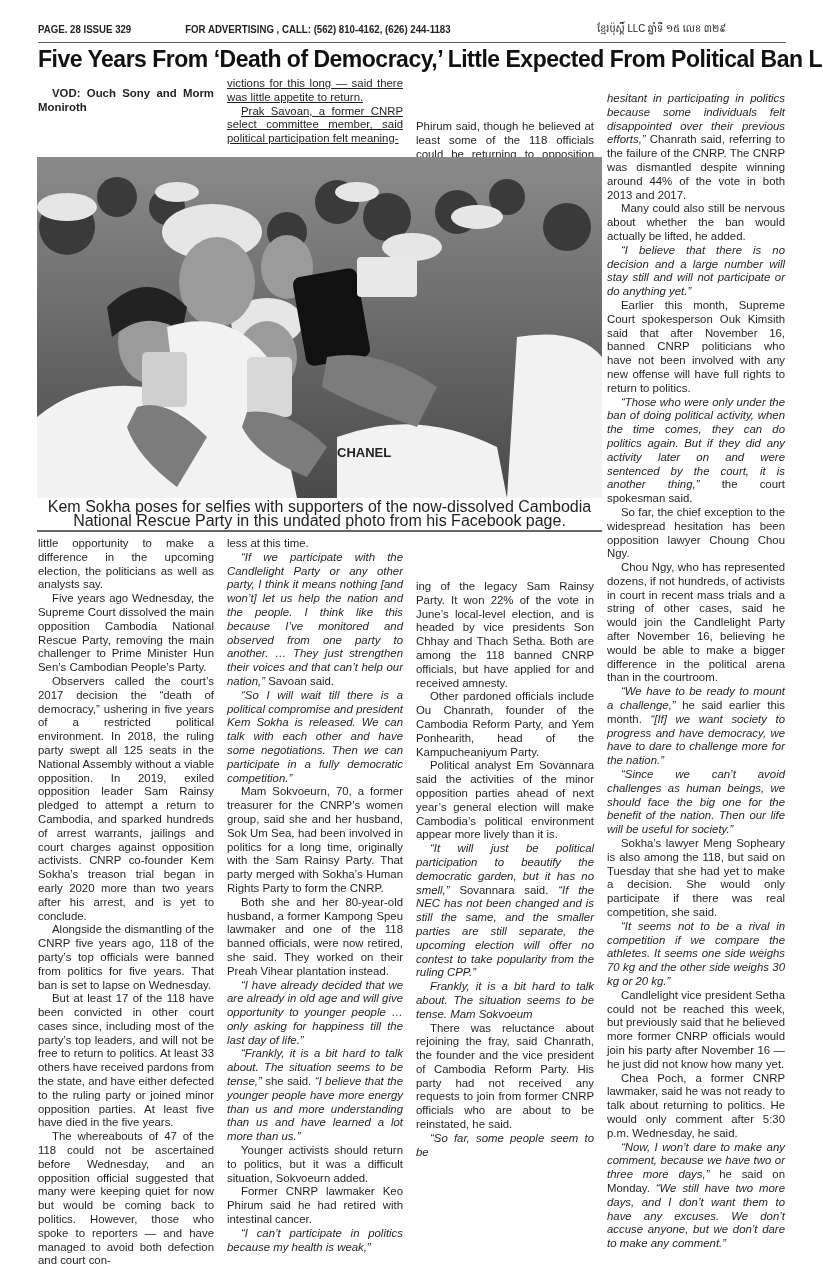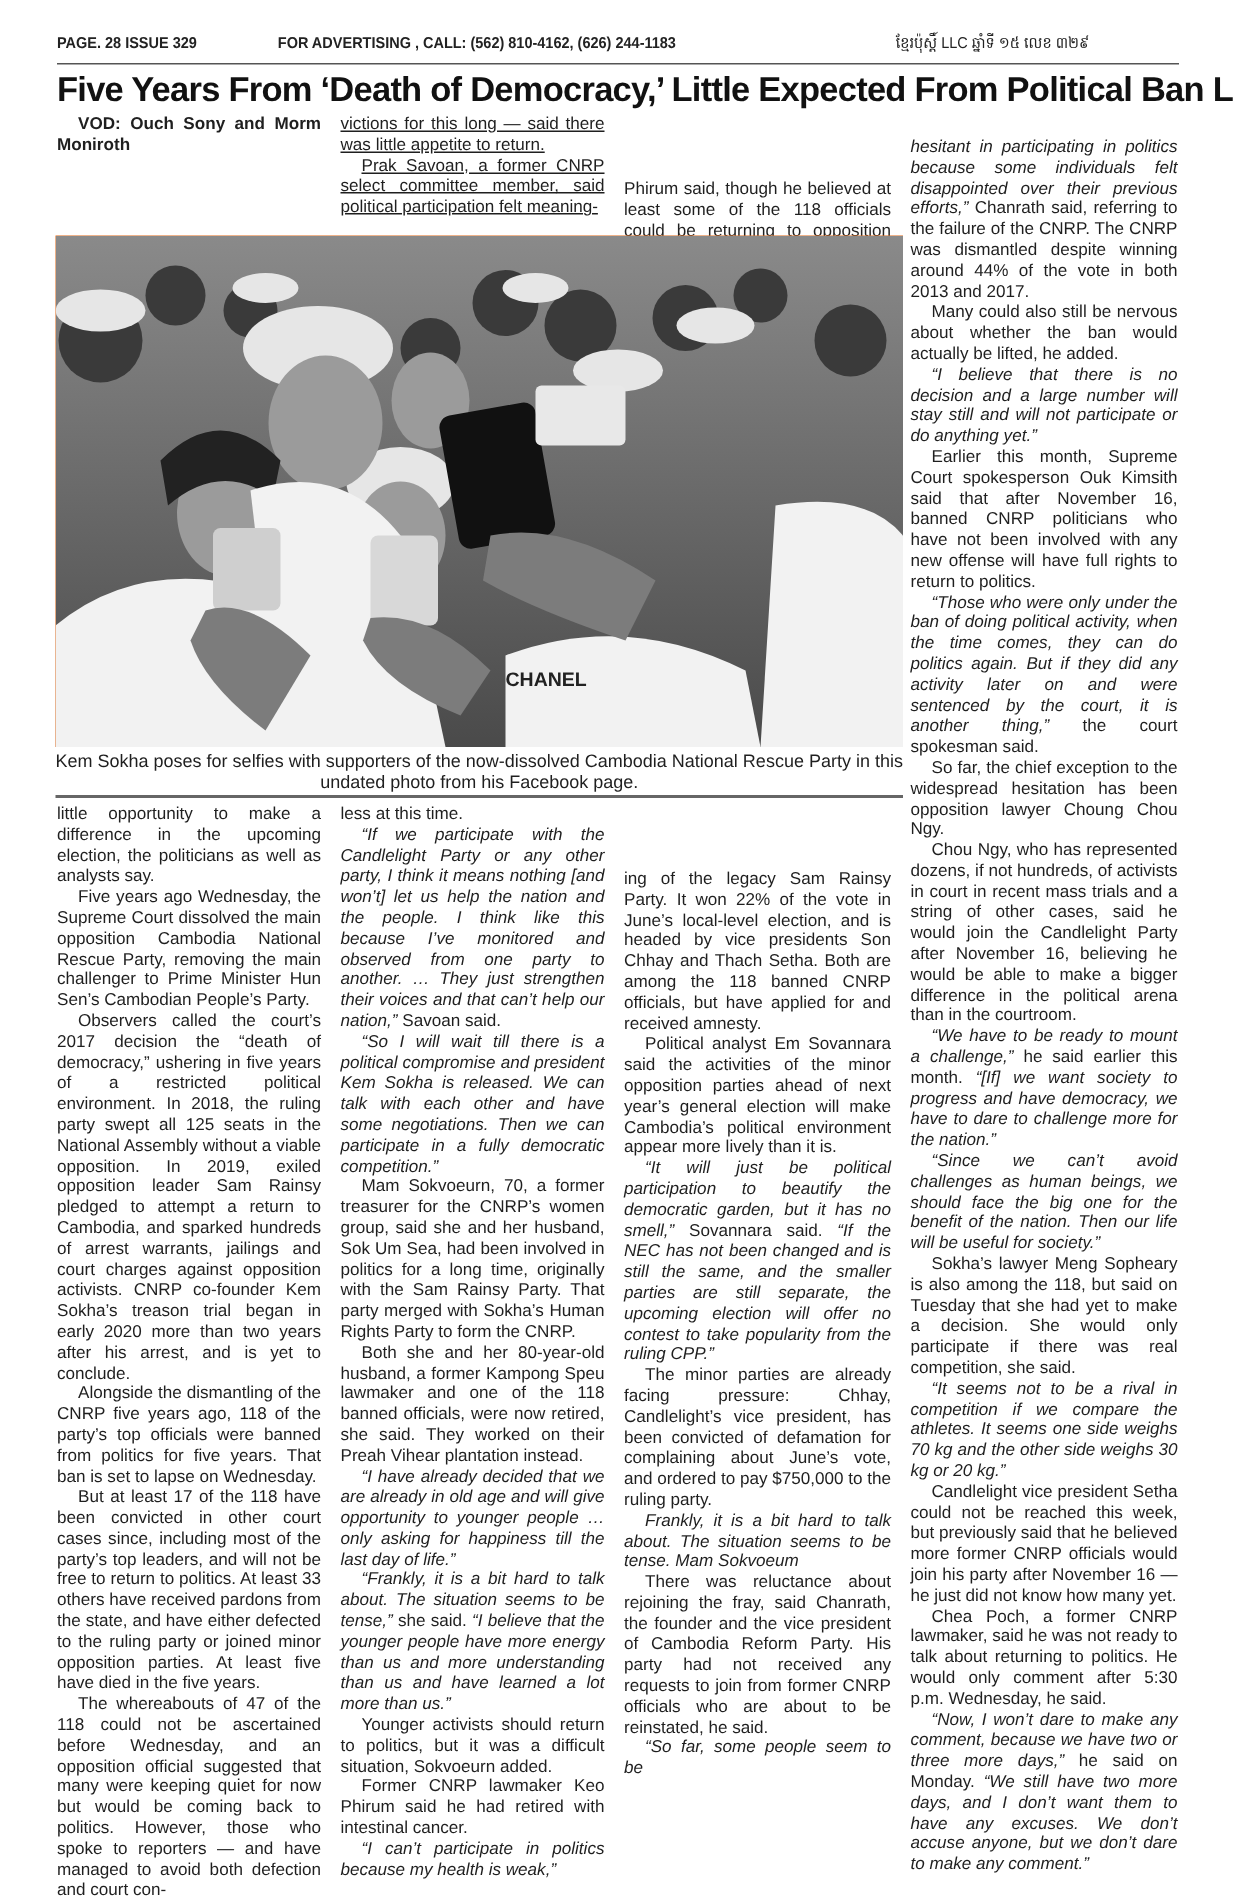--- a/index.html
+++ b/index.html
@@ -10,39 +10,39 @@
   .masthead .khmer { margin-left: auto; font-weight: normal; }
   .rule-top { position: absolute; left: 38px; top: 42px; width: 748px; height: 1px; background: #555; }
   .headline { position: absolute; left: 38px; top: 46px; width: 748px; font-size: 23px; font-weight: bold; color: #111; white-space: nowrap; letter-spacing: -0.5px; }
   .col { position: absolute; font-size: 11.4px; line-height: 13.8px; text-align: justify; color: #1f1f1f; hyphens: none; }
   .col p { margin: 0; text-indent: 14px; }
   .col p.noindent { text-indent: 0; }
   .col em { font-style: italic; }
   .byline { font-weight: bold; text-indent: 14px; }
   .photo { position: absolute; left: 37px; top: 157px; width: 565px; height: 341px; overflow: hidden; background: #f97316; }
   .photo svg { width: 100%; height: 100%; display: block; }
-  .caption { position: absolute; left: 37px; top: 500px; width: 565px; font-size: 12px; line-height: 14px; text-align: center; color: #1f1f1f; }
+  .caption { position: absolute; left: 37px; top: 500px; width: 565px; font-size: 16px; line-height: 14px; text-align: center; color: #1f1f1f; }
   .caption-rule { position: absolute; left: 37px; top: 530px; width: 565px; height: 2px; background: #666; }
   .c1 { left: 38px; width: 176px; }
   .c2 { left: 227px; width: 176px; }
   .c3 { left: 416px; width: 178px; margin-top: 43px; }
   .c4 { left: 607px; width: 178px; }
 </style>
 </head>
 <body>
 
 <div class="masthead">
   <span class="page">PAGE. 28  ISSUE 329</span>
   <span class="ad">FOR ADVERTISING ,  CALL: (562) 810-4162, (626) 244-1183</span>
   <span class="khmer">ខ្មែរប៉ុស្តិ៍ LLC ឆ្នាំទី ១៥  លេខ ៣២៩</span>
 </div>
 <div class="rule-top"></div>
 <div class="headline">Five Years From ‘Death of Democracy,’ Little Expected From Political Ban Lifting</div>
 
-<div class="col c1" style="top:77px;">
+<div class="col c1" style="top:87px;">
   <p class="byline">VOD: Ouch Sony and Morm Moniroth</p>
 </div>
 <div class="col c2" style="top:77px;text-decoration:underline;">
   <p class="noindent">victions for this long — said there was little appetite to return.</p>
   <p>Prak Savoan, a former CNRP select committee member, said political participation felt meaning-</p>
 </div>
 <div class="col c3" style="top:77px;">
   <p class="noindent">Phirum said, though he believed at least some of the 118 officials could be returning to opposition politics.</p>
   <p>Currently, the opposition is led by the Candlelight Party, a rebrand-</p>
 </div>
@@ -126,23 +126,23 @@
     <p><span>Mam Sokvoeurn, 70, a former treasurer for the CNRP’s women group, said she and her husband, Sok Um Sea, had been involved in politics for a long time, originally with the Sam Rainsy Party. That party merged with Sokha’s Human Rights Party to form the CNRP.</span></p>
     <p><span>Both she and her 80-year-old husband, a former Kampong Speu lawmaker and one of the 118 banned officials, were now retired, she said. They worked on their Preah Vihear plantation instead.</span></p>
     <p><em>“I have already decided that we are already in old age and will give opportunity to younger people … only asking for happiness till the last day of life.”</em></p>
     <p><em>“Frankly, it is a bit hard to talk about. The situation seems to be tense,”</em><span> she said. </span><em>“I believe that the younger people have more energy than us and more understanding than us and have learned a lot more than us.”</em></p>
     <p><span>Younger activists should return to politics, but it was a difficult situation, Sokvoeurn added.</span></p>
     <p><span>Former CNRP lawmaker Keo Phirum said he had retired with intestinal cancer.</span></p>
     <p><em>“I can’t participate in politics because my health is weak,”</em></p>
   </div>
 <div class="col c3" style="top:537px;">
     <p class="noindent"><span>ing of the legacy Sam Rainsy Party. It won 22% of the vote in June’s local-level election, and is headed by vice presidents Son Chhay and Thach Setha. Both are among the 118 banned CNRP officials, but have applied for and received amnesty.</span></p>
+    <p><span>Other pardoned officials include Ou Chanrath, founder of the Cambodia Reform Party, and Yem Ponhearith, head of the Kampucheaniyum Party.</span></p>
     <p><span>Political analyst Em Sovannara said the activities of the minor opposition parties ahead of next year’s general election will make Cambodia’s political environment appear more lively than it is.</span></p>
     <p><em>“It will just be political participation to beautify the democratic garden, but it has no smell,”</em><span> Sovannara said. </span><em>“If the NEC has not been changed and is still the same, and the smaller parties are still separate, the upcoming election will offer no contest to take popularity from the ruling CPP.”</em></p>
-    <p><span>The minor parties are already facing pressure: Chhay, Candlelight’s vice president, has been convicted of defamation for complaining about June’s vote, and ordered to pay $750,000 to the ruling party.</span></p>
     <p><em>Frankly, it is a bit hard to talk about. The situation seems to be tense. Mam Sokvoeum</em></p>
     <p><span>There was reluctance about rejoining the fray, said Chanrath, the founder and the vice president of Cambodia Reform Party. His party had not received any requests to join from former CNRP officials who are about to be reinstated, he said.</span></p>
     <p><em>“So far, some people seem to be</em></p>
   </div>
 <div class="col c4" style="top:92px;">
     <p class="noindent"><em>hesitant in participating in politics because some individuals felt disappointed over their previous efforts,”</em><span> Chanrath said, referring to the failure of the CNRP. The CNRP was dismantled despite winning around 44% of the vote in both 2013 and 2017.</span></p>
     <p><span>Many could also still be nervous about whether the ban would actually be lifted, he added.</span></p>
     <p><em>“I believe that there is no decision and a large number will stay still and will not participate or do anything yet.”</em></p>
     <p><span>Earlier this month, Supreme Court spokesperson Ouk Kimsith said that after November 16, banned CNRP politicians who have not been involved with any new offense will have full rights to return to politics.</span></p>
     <p><em>“Those who were only under the ban of doing political activity, when the time comes, they can do politics again. But if they did any activity later on and were sentenced by the court, it is another thing,”</em><span> the court spokesman said.</span></p>

